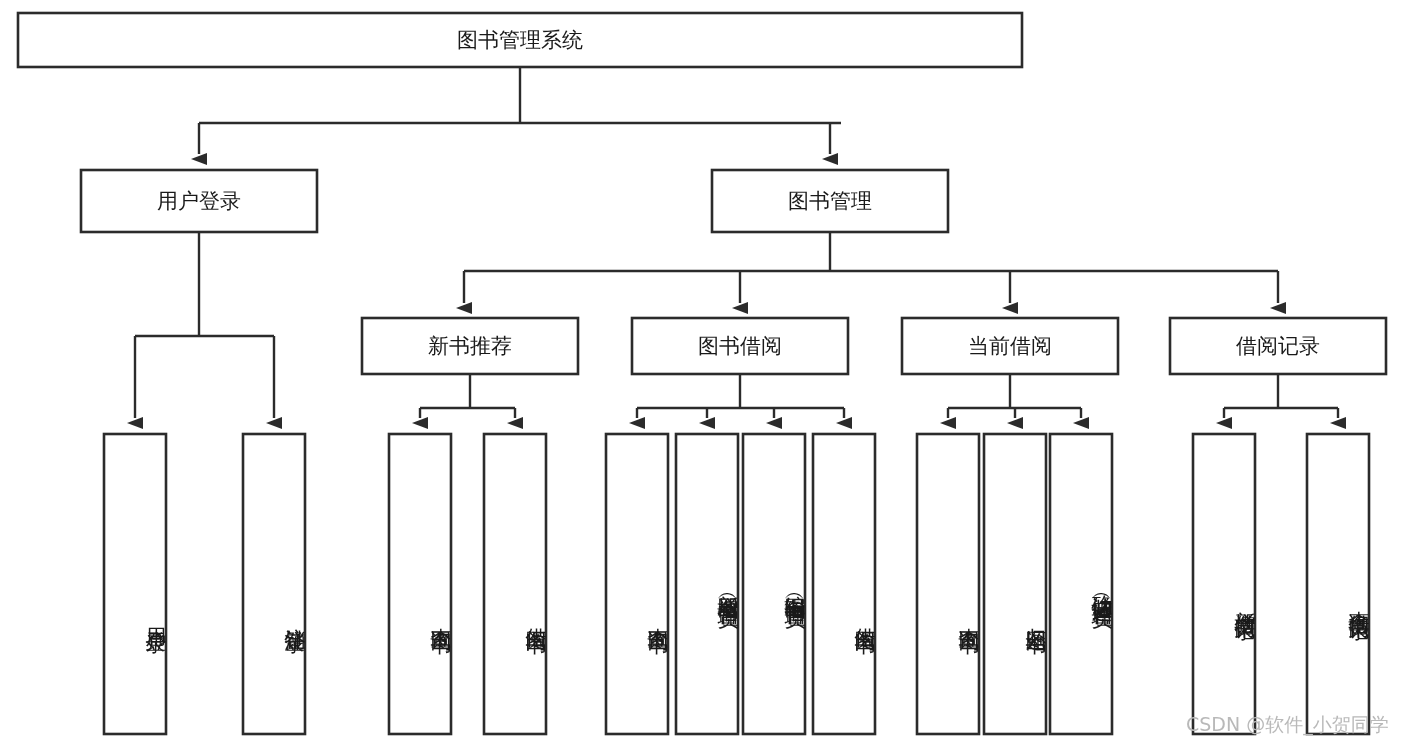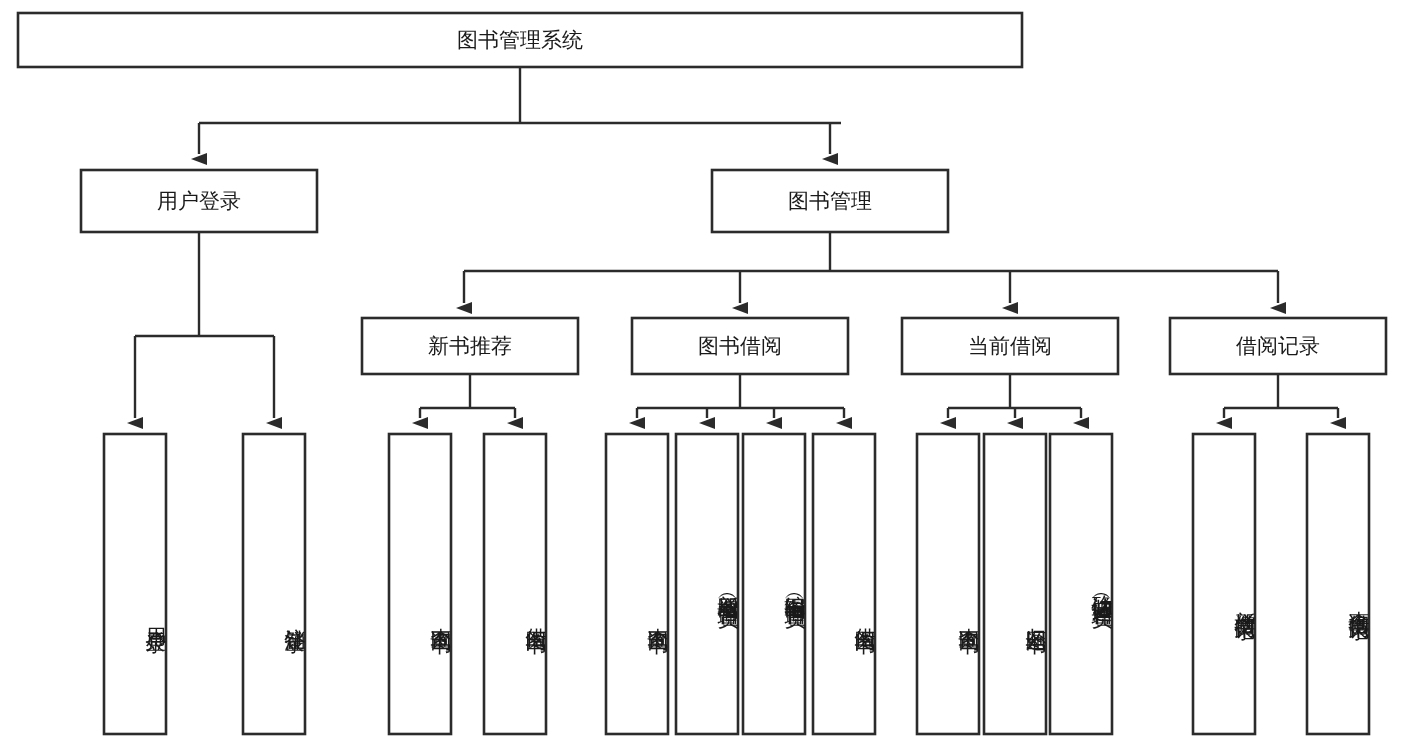--- a/index.html
+++ b/index.html
@@ -193,14 +193,15 @@
   <div class="node-label-v" style="left:606px; top:500px; width:62px; height:230px;">查询图书</div>
   <div class="node-label-v" style="left:676px; top:442px; width:62px; height:290px;">新增图书（管理员）</div>
   <div class="node-label-v" style="left:743px; top:442px; width:62px; height:290px;">编辑图书（管理员）</div>
   <div class="node-label-v" style="left:813px; top:500px; width:62px; height:230px;">借阅图书</div>
   <div class="node-label-v" style="left:917px; top:500px; width:62px; height:230px;">查询图书</div>
   <div class="node-label-v" style="left:984px; top:500px; width:62px; height:230px;">归还图书</div>
   <div class="node-label-v" style="left:1050px; top:442px; width:62px; height:290px;">确认归还（管理员）</div>
   <div class="node-label-v" style="left:1193px; top:470px; width:62px; height:260px;">新增借阅记录</div>
   <div class="node-label-v" style="left:1307px; top:470px; width:62px; height:260px;">查询借阅记录</div>
 
+  <div class="watermark">CSDN @软件_小贺同学</div>
 
 </div>
 
 </body></html>

